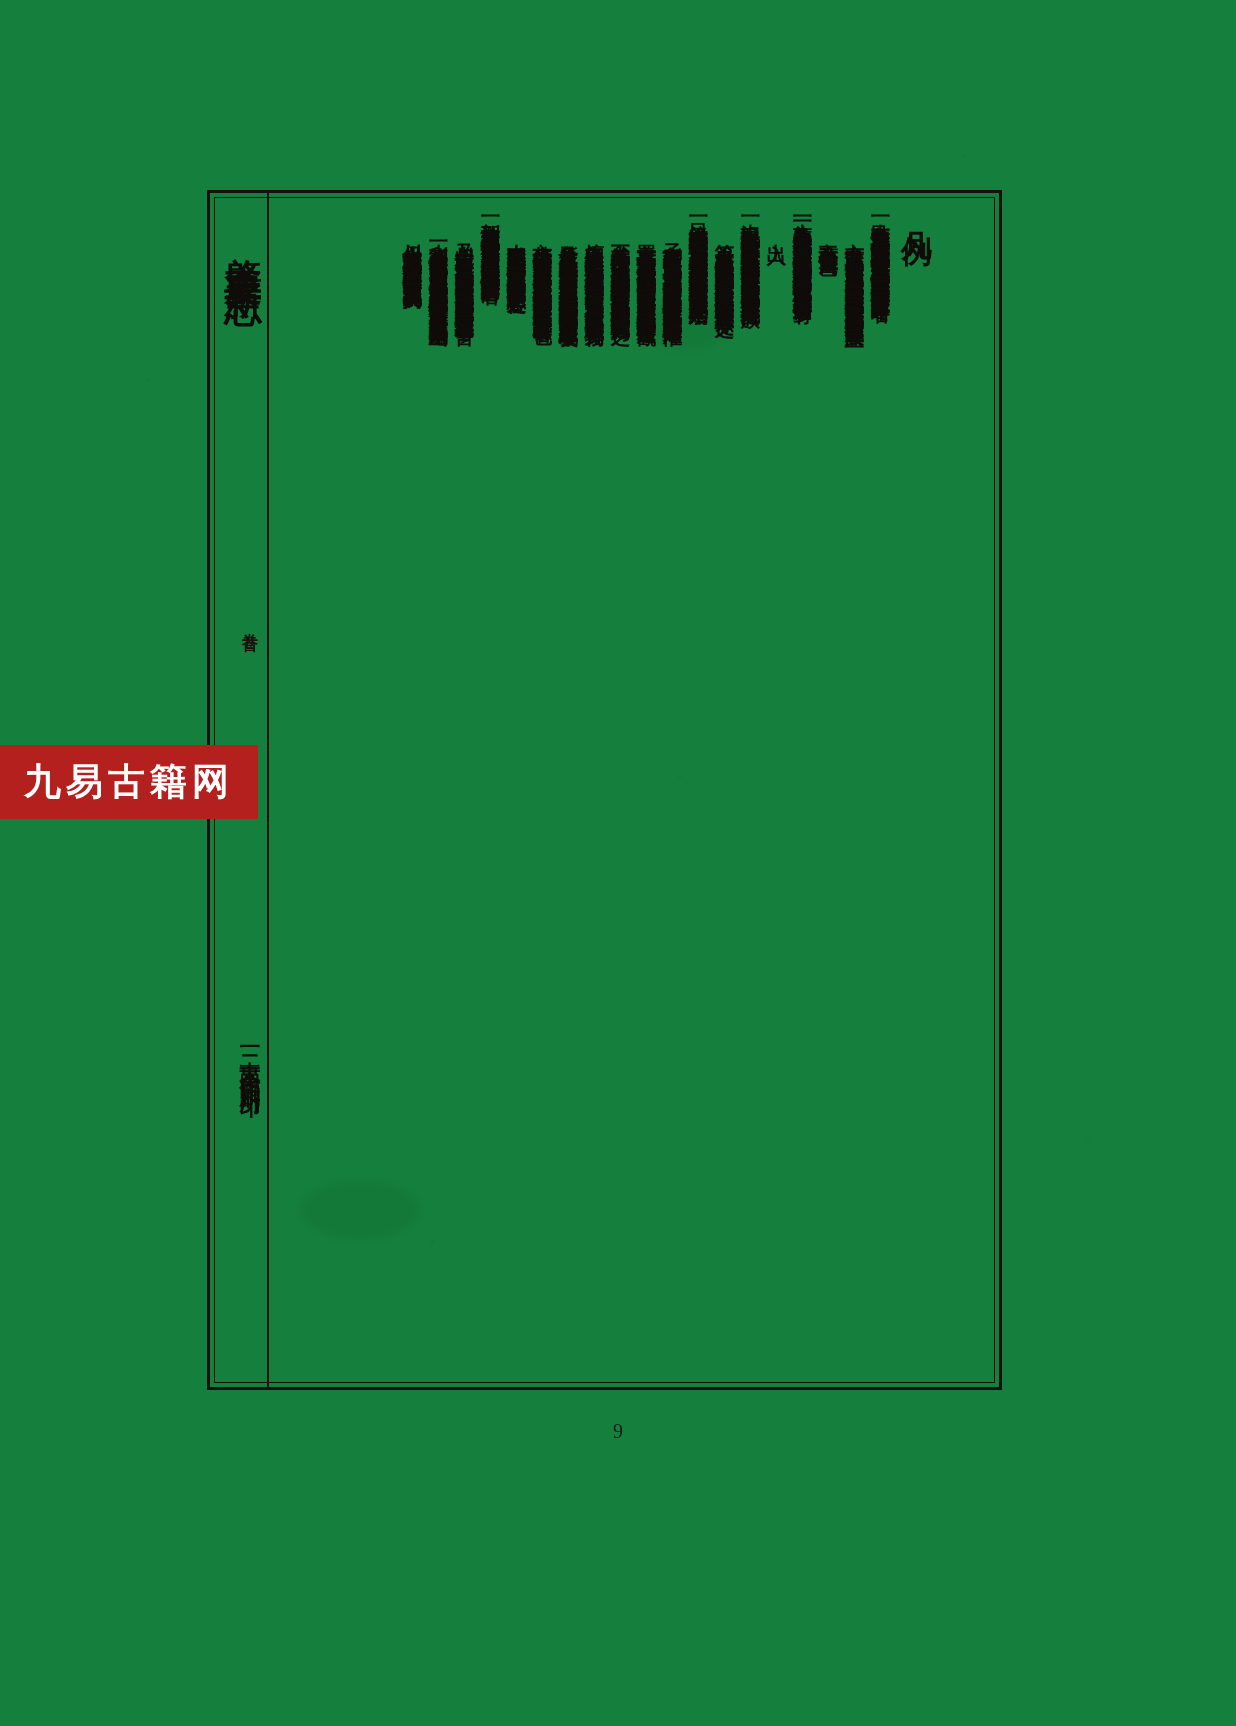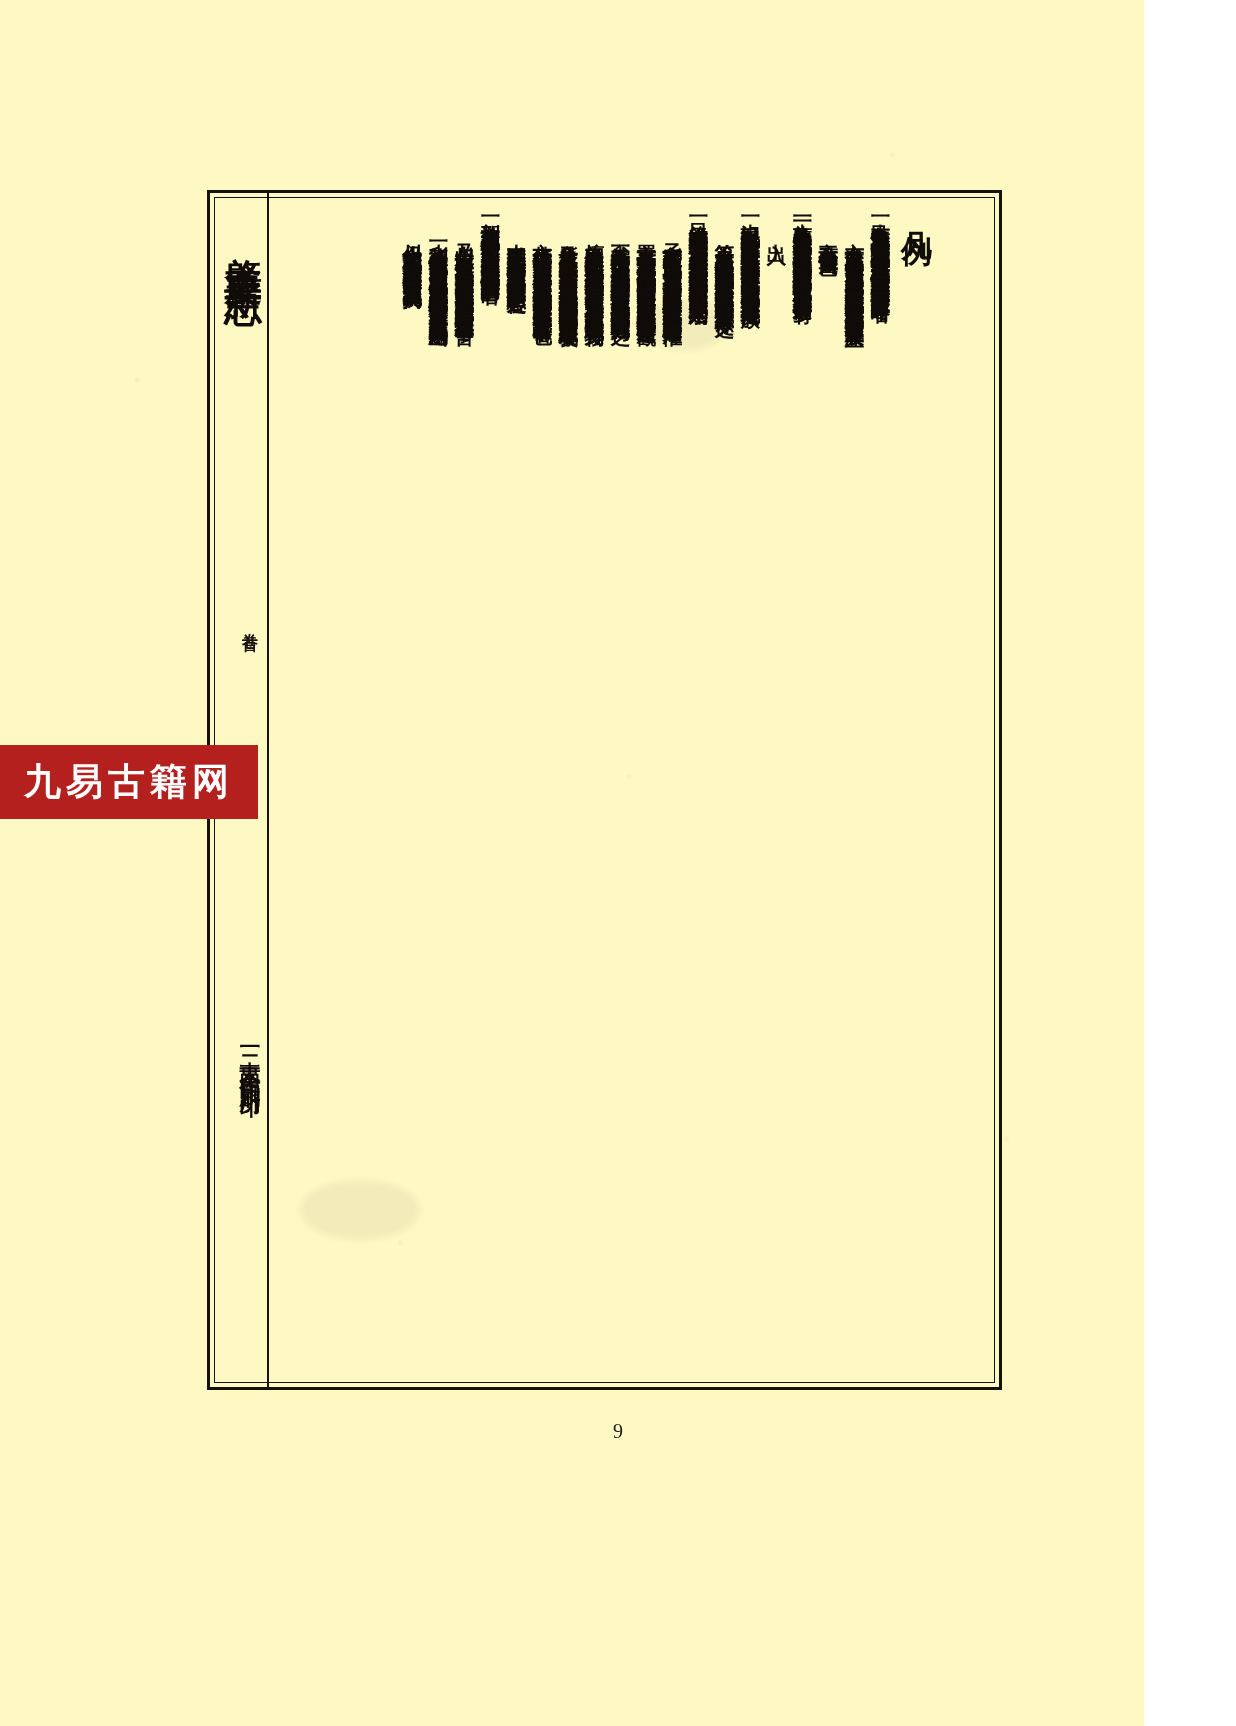--- a/index.html
+++ b/index.html
@@ -12,23 +12,23 @@
     height: 1726px;
     position: relative;
     font-family: "DejaVu Serif", serif;
     overflow: hidden;
   }
 
   
   #scan {
     position: absolute;
     left: 0; top: 0;
-    width: 1144px;
+    width: 1236px;
     height: 1726px;
-    background: #fef9c3;
+    background: #15803d;
   }
 
   
   #grain {
     position: absolute;
     inset: 0;
     background:
       radial-gradient(circle at 12% 22%, rgba(0,0,0,0.035) 0 2px, transparent 3px),
       radial-gradient(circle at 78% 9%, rgba(0,0,0,0.03) 0 2px, transparent 3px),
       radial-gradient(circle at 35% 72%, rgba(0,0,0,0.03) 0 2px, transparent 3px),

